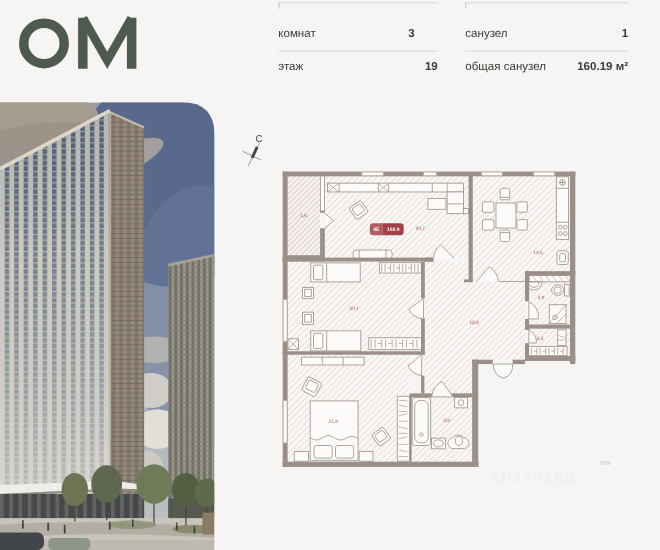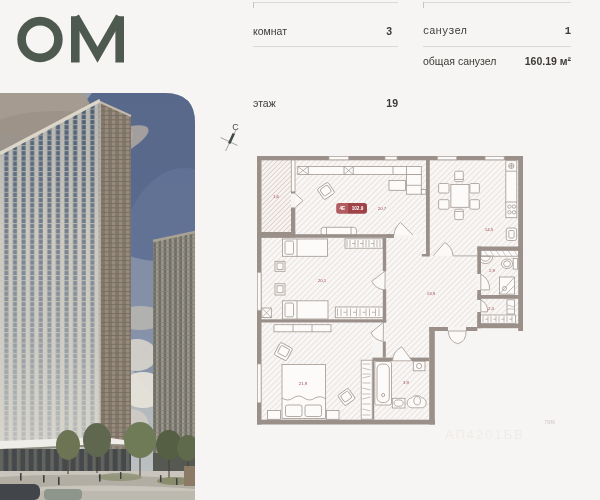--- a/index.html
+++ b/index.html
@@ -17,37 +17,37 @@
 <svg class="abs" style="left:0;top:0" width="140" height="80" viewBox="0 0 140 80">
   <circle cx="40" cy="39.5" r="18.4" fill="none" stroke="#4e5a50" stroke-width="8.6"></circle>
   <path d="M75.3,62.5 V16.2 M119.7,62.5 V16.2" stroke="#4e5a50" stroke-width="8.6" fill="none"></path>
   <path d="M75.5,16.5 L97.5,54.8 L119.5,16.5" stroke="#4e5a50" stroke-width="7.8" fill="none"></path>
 </svg>
 
 <div class="hline" style="left:253px;top:2px;width:145px;"></div>
 
 <div class="vtick" style="left:253px;top:2px;height:6px;"></div>
 
-<div class="row" style="left:253px;top:25px;width:139px;">
+<div class="row" style="left:253px;top:25px;width:124px;">
     <span class="lbl">комнат</span>
     <span class="val">3</span>
   </div>
 
 <div class="hline" style="left:253px;top:46px;width:145px;"></div>
 
-<div class="row" style="left:253px;top:55px;width:145px;margin-top:42px;">
+<div class="row" style="left:253px;top:55px;width:145px;">
     <span class="lbl">этаж</span>
     <span class="val">19</span>
   </div>
 
 <div class="hline" style="left:423px;top:2px;width:148px;"></div>
 
 <div class="vtick" style="left:423px;top:2px;height:6px;"></div>
 
-<div class="row" style="left:423px;top:25px;width:148px;font-family:Liberation Mono, monospace;">
+<div class="row" style="left:423px;top:25px;width:148px;">
     <span class="lbl">санузел</span>
     <span class="val">1</span>
   </div>
 
 <div class="hline" style="left:423px;top:46px;width:148px;"></div>
 
 <div class="row" style="left:423px;top:55px;width:148px;">
     <span class="lbl">общая санузел</span>
     <span class="val">160.19 м²</span>
   </div>

